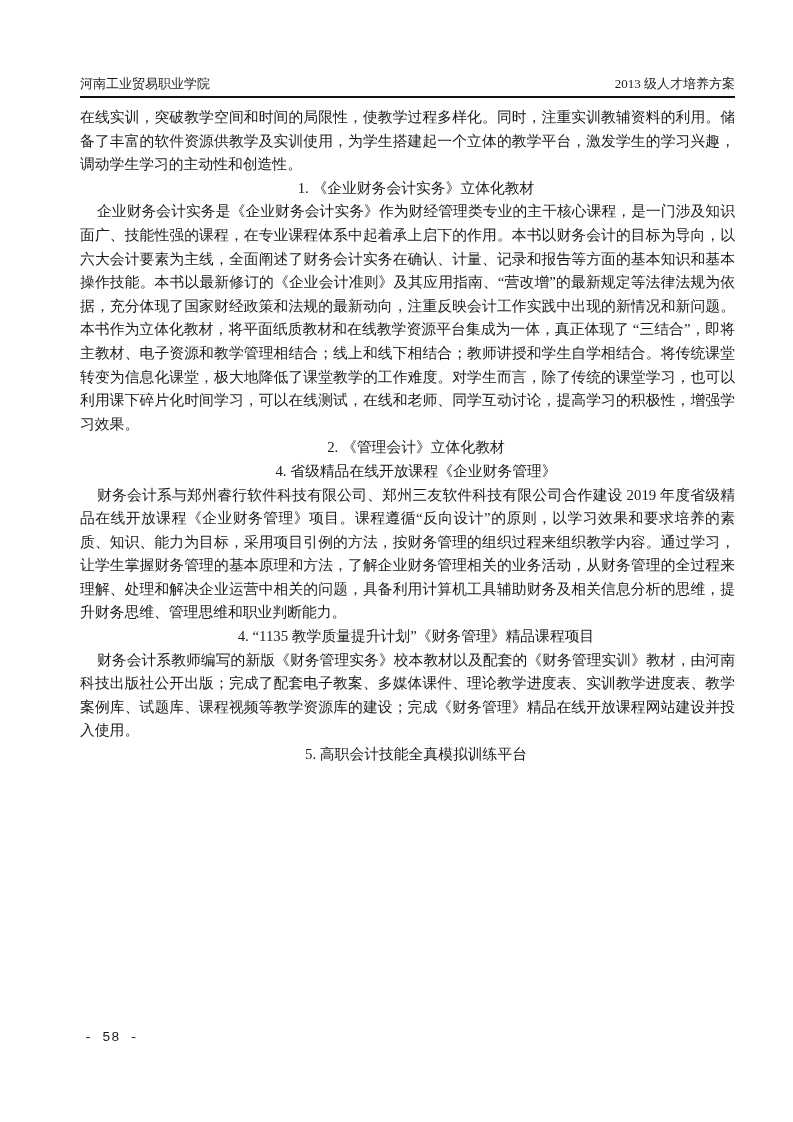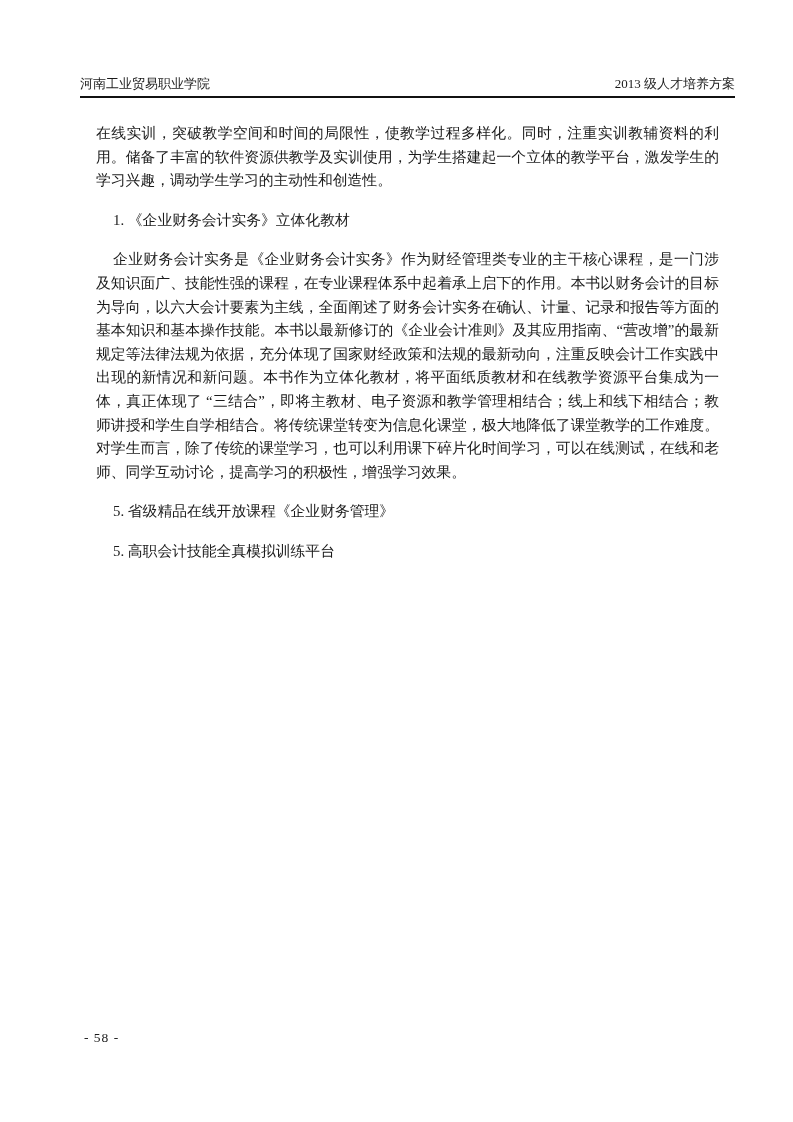--- a/index.html
+++ b/index.html
@@ -38,55 +38,60 @@
     position: absolute;
     top: 106px;
     left: 80px;
     width: 655px;
     font-size: 14.8px;
     line-height: 23.6px;
     text-align: justify;
     text-justify: inter-character;
   }
   .doc-body p {
-    margin: 16px;
+    margin: 0;
     padding: 0;
   }
   .para, .heading {
     text-indent: 17px;
   }
   .cont {
     text-indent: 0;
   }
   .heading {
-    text-align: left;
+    text-align: center;
   }
   .footer {
     position: absolute;
     top: 1030px;
     left: 84px;
     font-size: 13.5px;
     letter-spacing: 1px;
+    font-family: Liberation Mono, monospace;
   }
 </style>
 </head>
 <body>
 
 <div class="page">
 
   <div class="header">
     <span class="left-text">河南工业贸易职业学院</span>
     <span class="right-text">2013 级人才培养方案</span>
   </div>
 
   <div class="doc-body">
     <p class="cont">在线实训，突破教学空间和时间的局限性，使教学过程多样化。同时，注重实训教辅资料的利用。储备了丰富的软件资源供教学及实训使用，为学生搭建起一个立体的教学平台，激发学生的学习兴趣，调动学生学习的主动性和创造性。</p>
     <p class="heading">1. 《企业财务会计实务》立体化教材</p>
     <p class="para">企业财务会计实务是《企业财务会计实务》作为财经管理类专业的主干核心课程，是一门涉及知识面广、技能性强的课程，在专业课程体系中起着承上启下的作用。本书以财务会计的目标为导向，以六大会计要素为主线，全面阐述了财务会计实务在确认、计量、记录和报告等方面的基本知识和基本操作技能。本书以最新修订的《企业会计准则》及其应用指南、“营改增”的最新规定等法律法规为依据，充分体现了国家财经政策和法规的最新动向，注重反映会计工作实践中出现的新情况和新问题。本书作为立体化教材，将平面纸质教材和在线教学资源平台集成为一体，真正体现了 “三结合”，即将主教材、电子资源和教学管理相结合；线上和线下相结合；教师讲授和学生自学相结合。将传统课堂转变为信息化课堂，极大地降低了课堂教学的工作难度。对学生而言，除了传统的课堂学习，也可以利用课下碎片化时间学习，可以在线测试，在线和老师、同学互动讨论，提高学习的积极性，增强学习效果。</p>
-    <p class="heading">5. 省级精品在线开放课程《企业财务管理》</p>
+    <p class="heading">2. 《管理会计》立体化教材</p>
+    <p class="heading">4. 省级精品在线开放课程《企业财务管理》</p>
+    <p class="para">财务会计系与郑州睿行软件科技有限公司、郑州三友软件科技有限公司合作建设 2019 年度省级精品在线开放课程《企业财务管理》项目。课程遵循“反向设计”的原则，以学习效果和要求培养的素质、知识、能力为目标，采用项目引例的方法，按财务管理的组织过程来组织教学内容。通过学习，让学生掌握财务管理的基本原理和方法，了解企业财务管理相关的业务活动，从财务管理的全过程来理解、处理和解决企业运营中相关的问题，具备利用计算机工具辅助财务及相关信息分析的思维，提升财务思维、管理思维和职业判断能力。</p>
+    <p class="heading">4. “1135 教学质量提升计划”《财务管理》精品课程项目</p>
+    <p class="para">财务会计系教师编写的新版《财务管理实务》校本教材以及配套的《财务管理实训》教材，由河南科技出版社公开出版；完成了配套电子教案、多媒体课件、理论教学进度表、实训教学进度表、教学案例库、试题库、课程视频等教学资源库的建设；完成《财务管理》精品在线开放课程网站建设并投入使用。</p>
     <p class="heading">5. 高职会计技能全真模拟训练平台</p>
   </div>
 
   <div class="footer">
     <span>- 58 -</span>
   </div>
 
 </div>
 
 </body></html>

